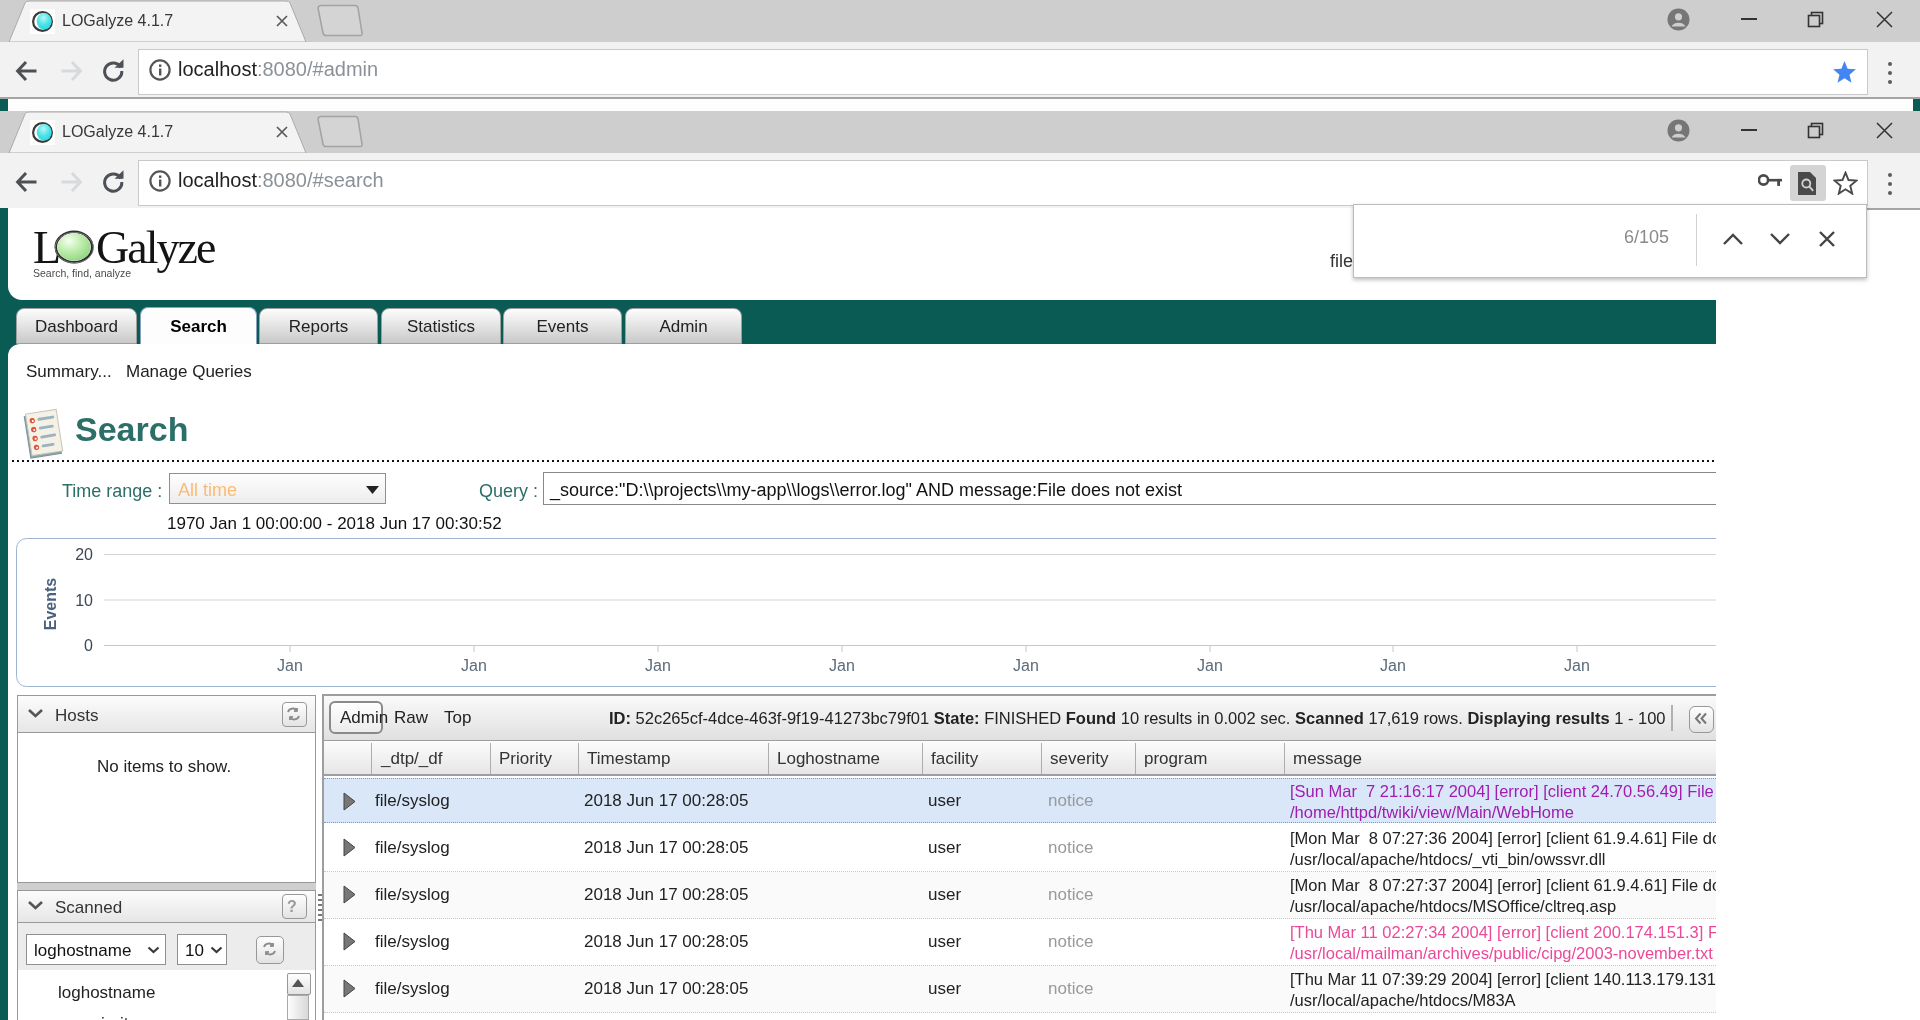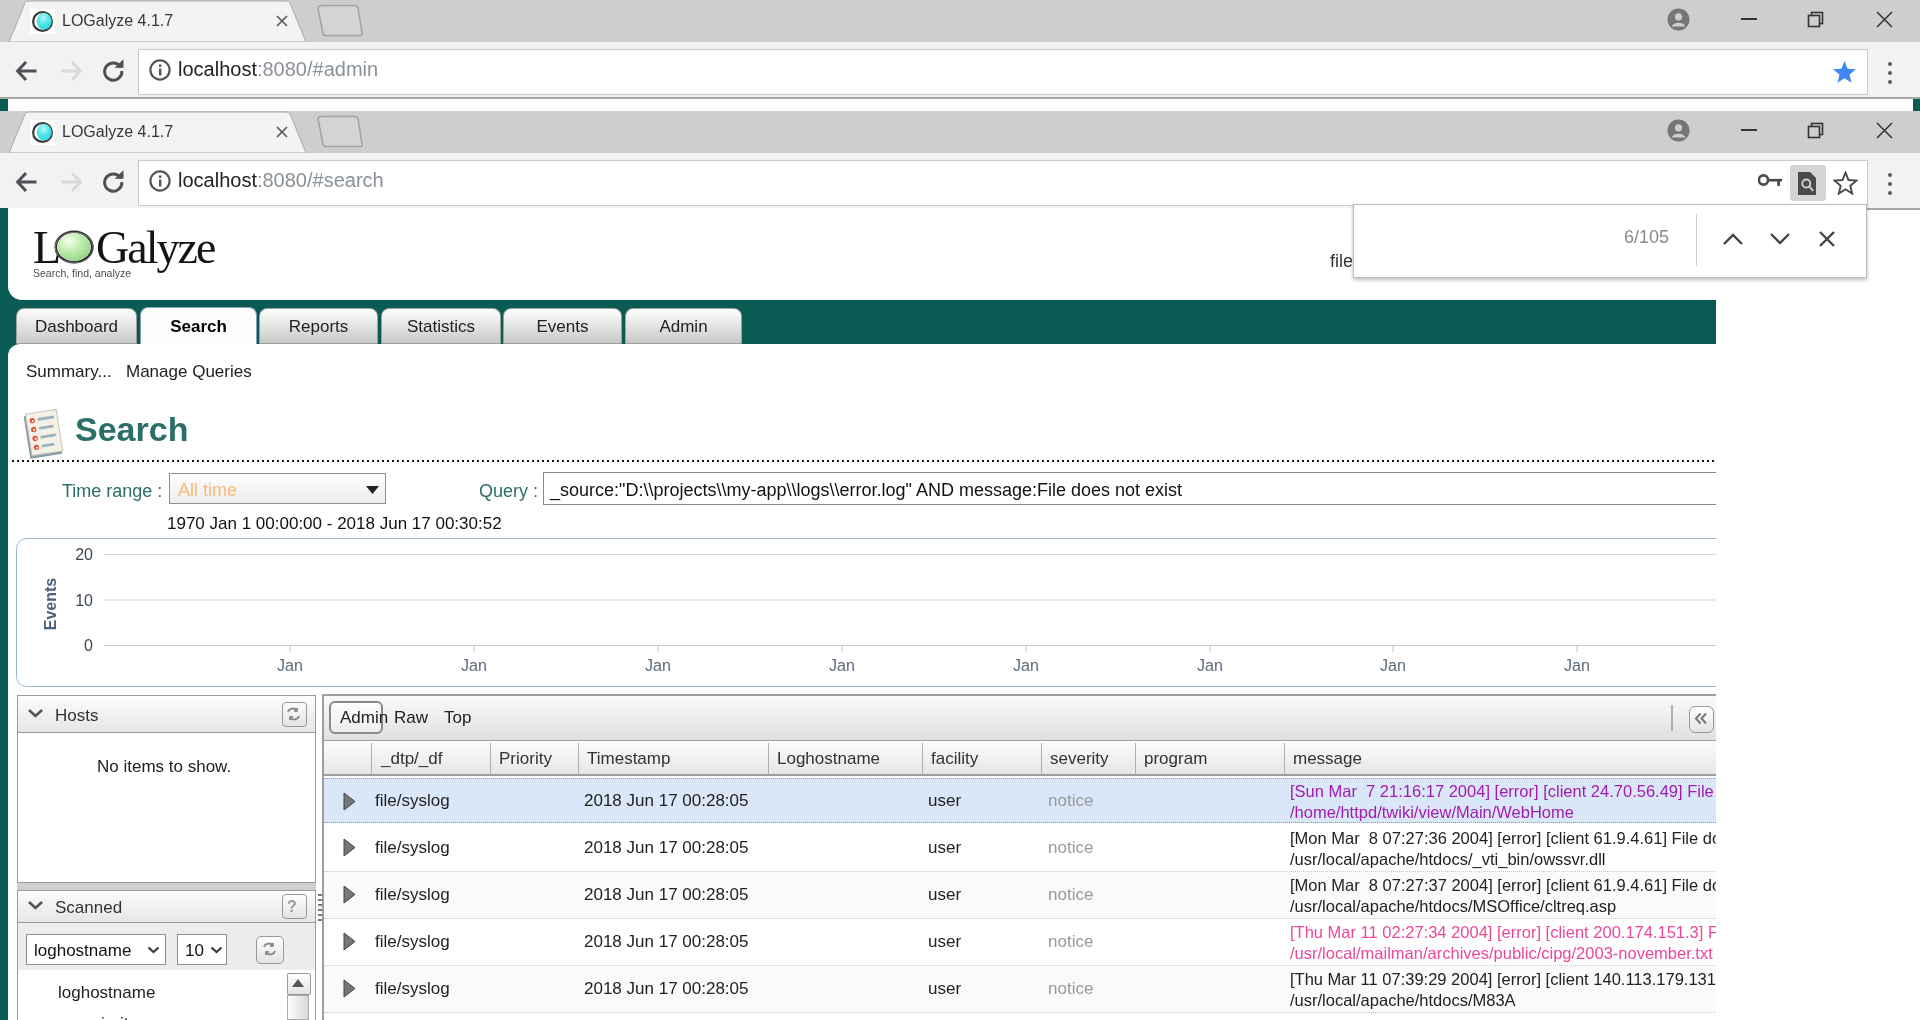--- a/index.html
+++ b/index.html
@@ -315,20 +315,21 @@
       </svg>
   <div class="a" style="left:287px;top:787px;width:22px;height:25px;background:linear-gradient(to right,#fdfdfd,#d8d8d8);border:1px solid #aaa;box-sizing:border-box;"></div>
 
   <div class="a" style="left:318px;top:686px;width:4px;height:28px;background-image:repeating-linear-gradient(#777 0,#777 2px,transparent 2px,transparent 5px);"></div>
 
   <div class="a" style="left:322px;top:486px;width:1582px;height:48px;background:linear-gradient(#fafafa,#e0e0e0);border:2px solid #9e9e9e;box-sizing:border-box;"></div>
   <div class="a" style="left:329px;top:493px;width:54px;height:33px;background:linear-gradient(#fefefe,#ececec);border:2px solid #8a8a8a;border-radius:6px;box-sizing:border-box;"></div>
   <div class="a tx" style="left:340px;top:500px;font-size:17px;color:#222;">Admin</div>
   <div class="a tx" style="left:394px;top:500px;font-size:17px;color:#222;">Raw</div>
   <div class="a tx" style="left:444px;top:500px;font-size:17px;color:#222;">Top</div>
+  <div class="a tx" style="left:609px;top:501px;font-size:16.5px;color:#222;"><b>ID:</b> 52c265cf-4dce-463f-9f19-41273bc79f01 <b>State:</b> FINISHED <b>Found</b> 10 results in 0.002 sec. <b>Scanned</b> 17,619 rows. <b>Displaying results</b> 1 - 100</div>
   <div class="a" style="left:1671px;top:497px;width:2px;height:26px;background:#b0b0b0;"></div>
   <div class="a gbtn" style="left:1689px;top:498px;width:23px;height:25px;border-radius:6px;"></div>
   <svg class="a" style="left:1694px;top:504px;" width="14" height="13">
         <path d="M6.5,1.5 L2,6.5 L6.5,11.5 M12,1.5 L7.5,6.5 L12,11.5" stroke="#777" stroke-width="2" fill="none"></path>
       </svg>
   <div class="a gbtn" style="left:1731px;top:498px;width:23px;height:25px;border-radius:6px;"></div>
   <svg class="a" style="left:1737px;top:503px;" width="11" height="14">
         <path d="M10,1 L2,7 L10,13 Z" fill="#8a8a8a"></path>
       </svg>
   <div class="a gbtn" style="left:1772px;top:498px;width:23px;height:25px;border-radius:6px;"></div>

